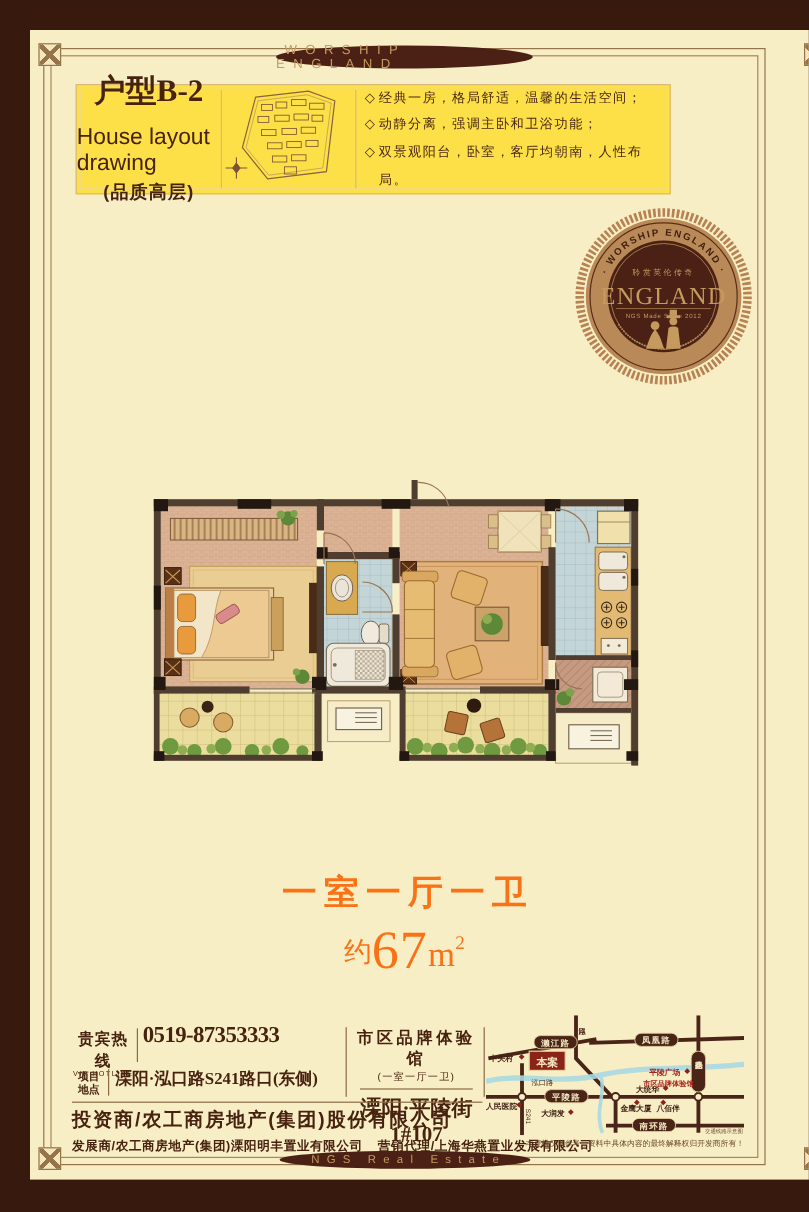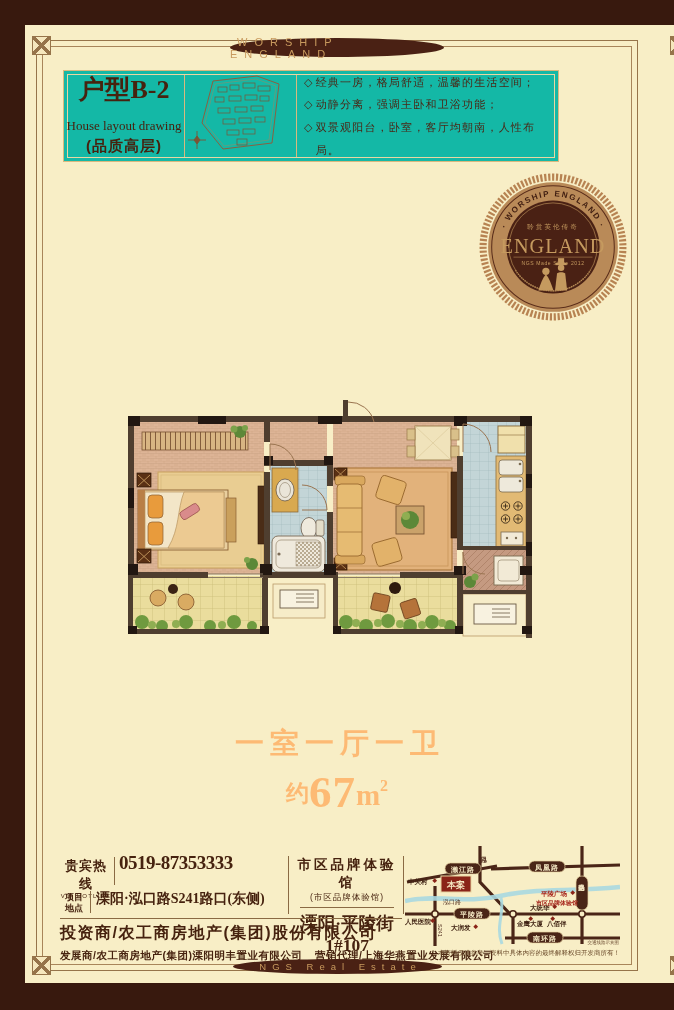--- a/index.html
+++ b/index.html
@@ -10,35 +10,35 @@
   .frameB{position:absolute;left:42px;top:46px;width:588px;height:917px;border:1px solid #a8855a;}
   .corner{position:absolute;width:17px;height:17px;background:
       linear-gradient(45deg,transparent 42%,#96744a 42% 58%,transparent 58%),
       linear-gradient(-45deg,transparent 42%,#96744a 42% 58%,transparent 58%),#f5e7bd;
       border:1px solid #96744a;}
   .banner{position:absolute;background:#4a2114;display:flex;align-items:center;justify-content:center;}
   .banner-top{left:230px;top:38px;width:214px;height:19px;border-radius:50%;}
   .banner-top span{font-size:11px;letter-spacing:7px;color:#c89a5e;text-indent:7px;}
   .banner-bottom{left:233px;top:959px;width:209px;height:15px;border-radius:50%;text-align:right;}
   .banner-bottom span{font-size:9.5px;letter-spacing:6px;color:#c89a5e;text-indent:6px;}
-  .hbox{position:absolute;left:63px;top:70px;width:494px;height:90px;border:1px solid #d9b97e;background:#14b8a6;}
+  .hbox{position:absolute;left:63px;top:70px;width:494px;height:90px;border:1px solid #d9b97e;background:#fde047;}
   .hbox .in{position:absolute;inset:3px;border:1px solid #e9d7a2;}
   .hcol1{position:absolute;left:0;top:0;width:120px;height:100%;display:flex;flex-direction:column;
          align-items:center;justify-content:center;}
   .hcol1 .t1{font-family:"Liberation Serif","DejaVu Serif",serif;font-weight:bold;font-size:26px;line-height:1.05;}
-  .hcol1 .t2{font-family:Liberation Serif, serif;font-size:13px;margin-top:14px;}
+  .hcol1 .t2{font-family:Liberation Sans, sans-serif;font-size:19px;margin-top:14px;}
   .hcol1 .t3{font-weight:bold;font-size:15px;margin-top:3px;letter-spacing:1px;}
   .hdiv{position:absolute;top:4px;bottom:4px;width:1px;background:#d9b97e;}
   .hcol2{position:absolute;left:121px;top:2px;width:110px;height:84px;}
   .hcol3{position:absolute;left:240px;top:0;right:8px;height:100%;display:flex;flex-direction:column;justify-content:center;}
   .feat{font-size:11px;letter-spacing:1.2px;line-height:2.05;color:#4a2716;display:flex;}
   .feat .mk{margin-right:2px;}
-  .summary{position:absolute;left:0;top:724px;width:674px;text-align:center;color:#fdba74;}
+  .summary{position:absolute;left:0;top:724px;width:674px;text-align:center;color:#f97316;}
   .summary .l1{font-family:"Liberation Serif","DejaVu Serif",serif;font-weight:bold;font-size:29px;letter-spacing:6px;text-indent:6px;}
-  .summary .l2{margin-top:2px;font-family:"Liberation Serif","DejaVu Serif",serif;font-weight:bold;}
+  .summary .l2{margin-top:2px;font-family:"Liberation Serif","DejaVu Serif",serif;font-weight:normal;}
   .summary .approx{font-size:23px;vertical-align:6px;}
   .summary .num{font-size:45px;letter-spacing:1px;}
   .summary .unit{font-size:29px;vertical-align:2px;}
   .summary .sup{font-size:16px;vertical-align:16px;}
   .contact{position:absolute;left:0;top:0;width:674px;height:1010px;pointer-events:none;}
   .abs{position:absolute;}
   .lblcn{font-weight:bold;font-size:13px;letter-spacing:1px;}
   .lblen{font-size:6px;letter-spacing:1.2px;}
   .bignum{font-family:"Liberation Serif","DejaVu Serif",serif;font-weight:bold;font-size:19px;letter-spacing:-0.5px;}
   .addr{font-family:"Liberation Serif","DejaVu Serif",serif;font-weight:bold;font-size:14px;}
@@ -414,21 +414,21 @@
     <div class="abs" style="left:62px;top:892px;width:24px;text-align:center;font-size:9px;font-weight:bold;line-height:1.2;font-family:Liberation Serif, serif;">
       <div>项目</div>
       <div>地点</div>
     </div>
     <div class="vline abs" style="left:90px;top:891px;height:22px;"></div>
     <div class="addr abs" style="left:96px;top:890px;">溧阳·泓口路S241路口(东侧)</div>
 
     <div class="vline abs" style="left:288px;top:856px;height:58px;"></div>
     <div class="abs" style="left:292px;top:856px;width:110px;">
       <div class="mid-title">市区品牌体验馆</div>
-      <div class="mid-note">(市区品牌体验馆)</div>
+      <div class="mid-note">(一室一厅一卫)</div>
       <div class="hline" style="margin:3px 8px;"></div>
       <div class="mid-addr">溧阳·平陵街1#107</div>
     </div>
     <div class="vline abs" style="left:403px;top:856px;height:58px;"></div>
 
     <div class="hline abs" style="left:60px;top:918px;width:342px;"></div>
     <div class="inv abs" style="left:60px;top:923px;">投资商/农工商房地产(集团)股份有限公司</div>
     <div class="abs" style="left:60px;top:945px;">
       <span class="dev">发展商/农工商房地产(集团)溧阳明丰置业有限公司</span>
       <span class="dev" style="margin-left:8px;">营销代理/上海华燕置业发展有限公司</span>

